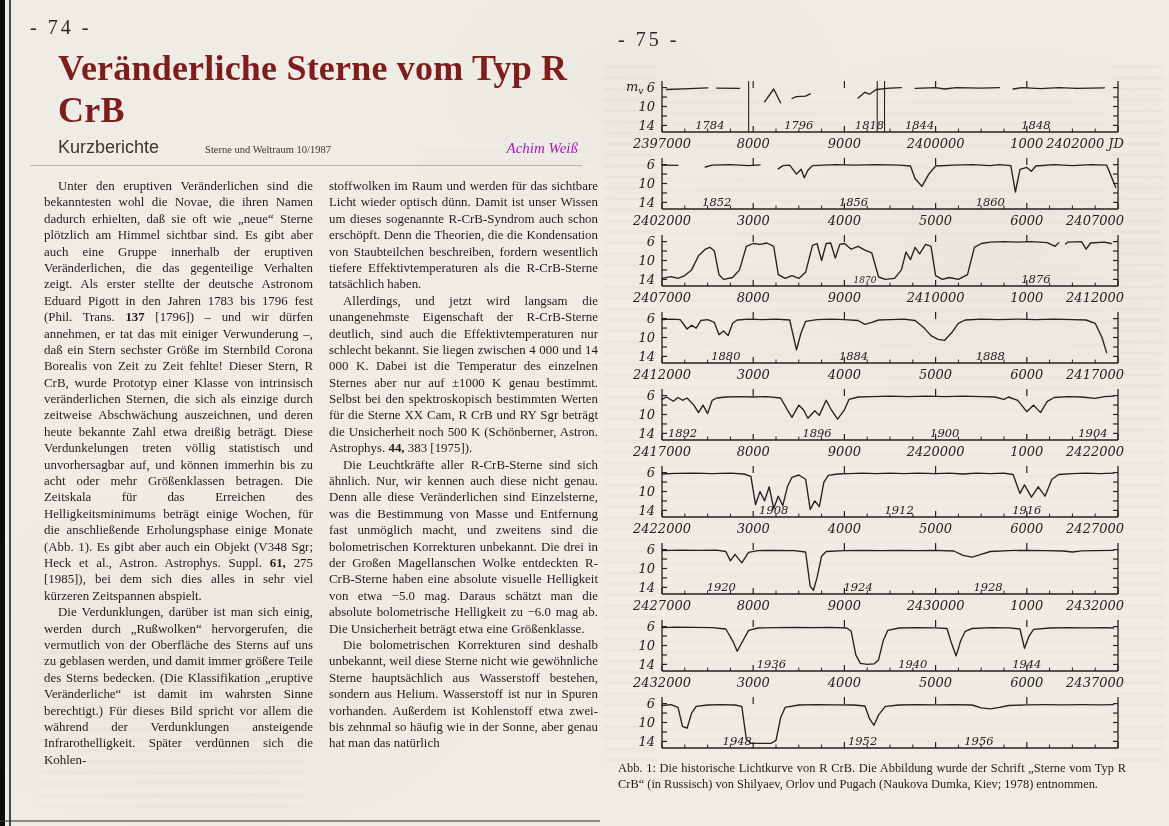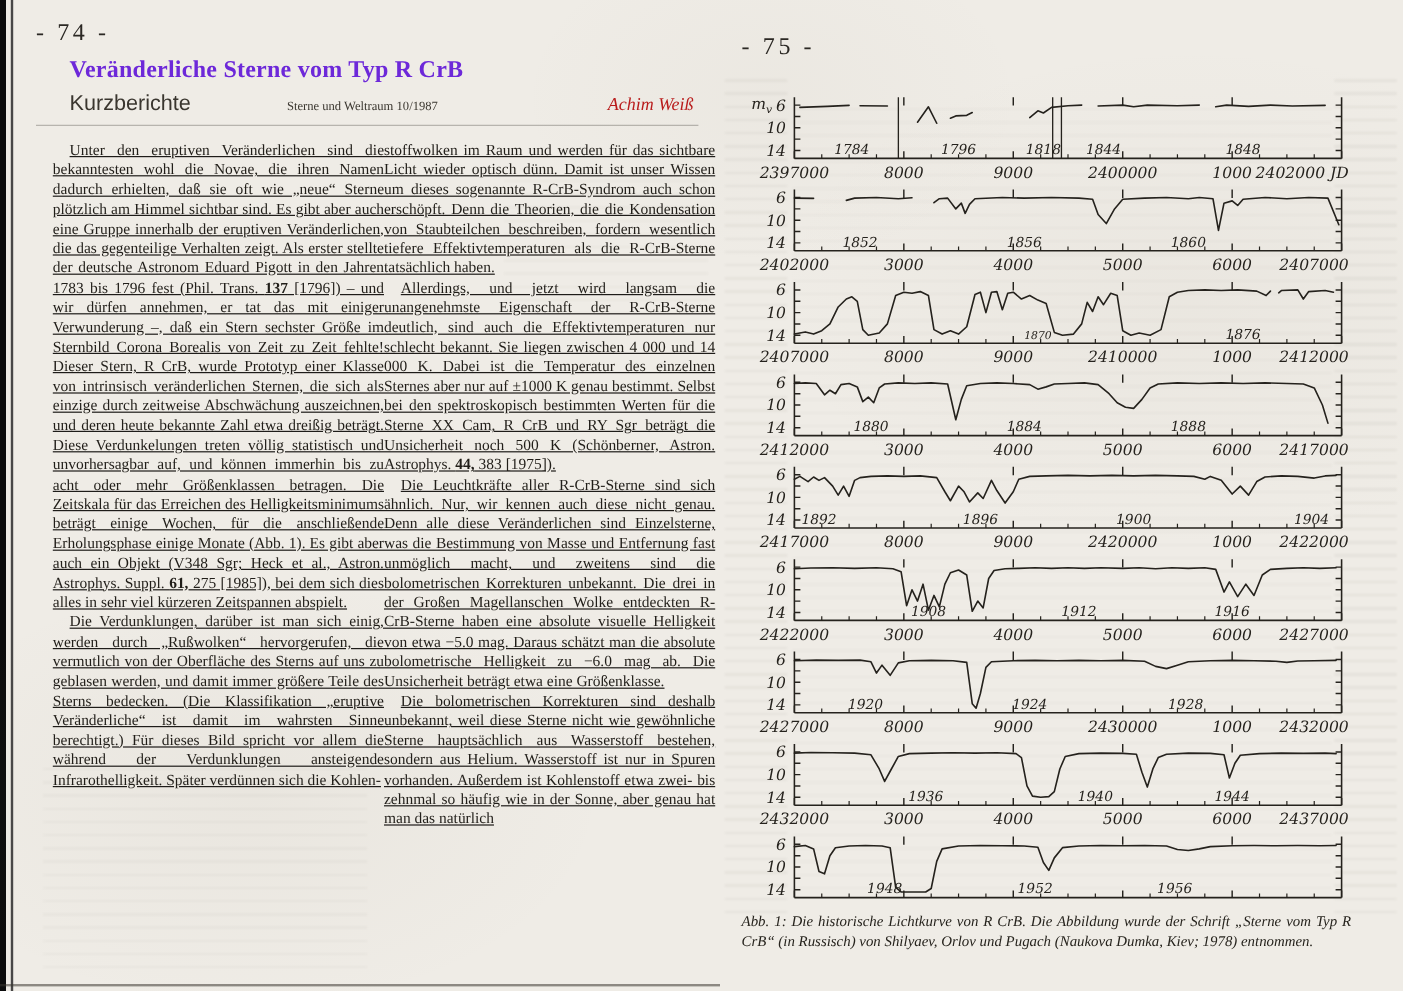--- a/index.html
+++ b/index.html
@@ -19,37 +19,37 @@
     background:
       radial-gradient(420px 260px at 18% 80%, rgba(140,130,110,.06), transparent 70%),
       radial-gradient(500px 300px at 85% 30%, rgba(140,130,110,.05), transparent 70%),
       radial-gradient(300px 200px at 55% 10%, rgba(140,130,110,.04), transparent 70%);}
 
   
   .left-page{position:absolute;left:30px;top:16px;width:568px;}
   .pagenum{font-size:20px;letter-spacing:3px;text-align:left;color:#2b2824;}
   .left-page .pagenum{width:540px;}
   .title-block{padding-left:28px;margin-top:8px;}
-  .article-title{margin:0;font-size:20px;font-weight:bold;letter-spacing:.2px;color:#6d28d9;}
-  .kicker-row{display:flex;align-items:baseline;margin-top:6px;width:520px;gap:34px;}
+  .article-title{margin:0;font-size:36px;font-weight:bold;letter-spacing:.2px;color:#7f1d1d;}
+  .kicker-row{display:flex;align-items:baseline;margin-top:6px;width:520px;}
   .kicker{font-family:"Liberation Sans", sans-serif;font-size:18px;color:#3a362f;}
   .src{font-size:10.5px;margin-left:46px;color:#3a362f;}
-  .author{font-size:15px;font-style:italic;margin-left:auto;color:#b91c1c;}
+  .author{font-size:15px;font-style:italic;margin-left:auto;color:#a21caf;}
   .rule{border:0;border-top:1px solid rgba(40,35,28,.28);margin:7px 0 0 0;width:552px;}
-  .columns{display:flex;margin-top:12px;padding-left:14px;text-decoration:underline;}
+  .columns{display:flex;gap:16px;margin-top:12px;padding-left:14px;}
   .col{width:276px;font-size:12.9px;line-height:1.27;text-align:justify;hyphens:auto;color:#211e19;}
   .col p{margin:0;}
   .col p.ind{text-indent:14px;}
 
   
   .right-page{position:absolute;left:618px;top:28px;width:540px;}
   .right-page .pagenum{width:500px;}
   .figure{margin-top:26px;display:flex;flex-direction:column;gap:1px;position:relative;}
   .figure svg{display:block;}
-  .caption{width:508px;margin-top:5px;font-size:12.4px;font-style:italic;line-height:1.3;
+  .caption{width:508px;margin-top:5px;font-size:12.4px;line-height:1.3;
     text-align:justify;color:#26231d;}
   text{fill:#25221d;}
 </style>
 </head>
 <body>
 
 <div class="scan-bar"></div>
 <div class="scan-line"></div>
 <div class="scan-bottom"></div>
 <div class="paper-mottle"></div>

